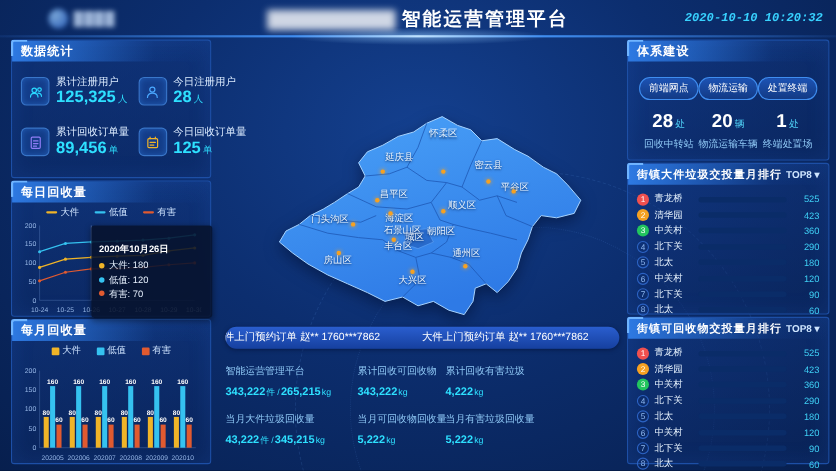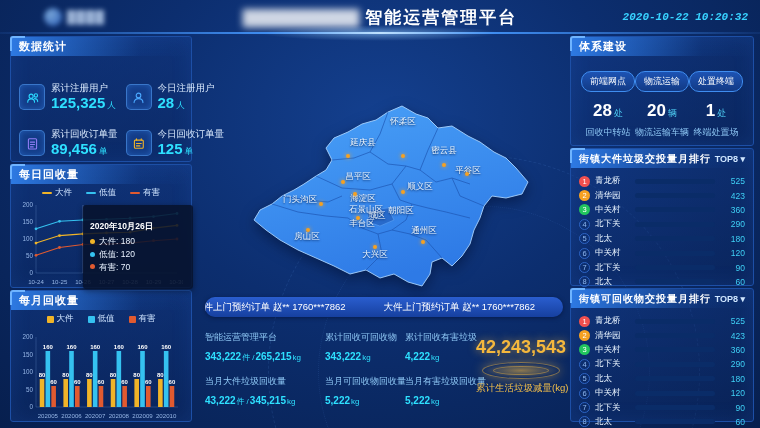--- a/index.html
+++ b/index.html
@@ -30,21 +30,21 @@
      border:1px solid #1d4fa6;border-radius:3px;box-shadow:inset 0 0 20px rgba(45,115,225,.16);}
   .panel::before{content:'';position:absolute;top:-1px;left:-1px;width:13px;height:13px;
      border-top:2px solid #6fb4ff;border-left:2px solid #6fb4ff;border-radius:3px 0 0 0;}
   .panel-header{height:19px;display:flex;align-items:center;justify-content:space-between;padding:0 8px;
      background:linear-gradient(90deg,rgba(47,125,232,.95),rgba(47,125,232,.06) 72%,transparent);
      border-radius:2px 2px 0 0;}
   .panel-title{font-size:11px;font-weight:bold;color:#fff;letter-spacing:1px;white-space:nowrap;}
   .top-select{font-size:9px;color:#cfe6ff;font-weight:bold;cursor:pointer;white-space:nowrap;}
 
   
-  #stats-grid{display:grid;grid-template-columns:1fr 1fr;grid-template-rows:1fr 1fr;padding:22px 8px;gap:8px;height:84px;}
+  #stats-grid{display:grid;grid-template-columns:1fr 1fr;grid-template-rows:1fr 1fr;padding:8px 8px;gap:8px;height:84px;}
   .stat-item{display:flex;align-items:center;gap:6px;}
   .stat-icon{width:24px;height:24px;border-radius:5px;flex:0 0 24px;display:flex;align-items:center;justify-content:center;
      background:rgba(28,80,170,.45);border:1px solid rgba(90,165,255,.55);box-shadow:0 0 6px rgba(60,150,255,.35) inset;}
   .stat-label{font-size:9.5px;color:#dcecff;white-space:nowrap;}
   .stat-value{font-size:15px;font-weight:bold;color:#2ee0ff;line-height:1.1;white-space:nowrap;}
   .stat-unit{font-size:8.5px;font-weight:normal;margin-left:2px;color:#2ee0ff;}
 
   
   .chart-legend{display:flex;justify-content:center;gap:14px;margin-top:3px;}
   .legend-item{display:flex;align-items:center;gap:3px;font-size:8.5px;color:#cfe4ff;cursor:pointer;}
@@ -131,21 +131,21 @@
   <div class="header">
     <div class="header-glow"></div>
     <div class="logo-wrap">
       <span class="logo-mark"></span>
       <span class="logo-text">████</span>
     </div>
     <div class="main-title">
       <span class="title-redacted">████████████</span>
       <span>智能运营管理平台</span>
     </div>
-    <div class="datetime">2020-10-22 10:20:32</div>
+    <div class="datetime">2020-10-10 10:20:32</div>
   </div>
 
   <div class="panel" style="left:10px;top:36px;width:180px;height:124px;">
     <div class="panel-header">
       <span class="panel-title">数据统计</span>
     </div>
     <div id="stats-grid">
         <div class="stat-item">
           <span class="stat-icon">
             <svg width="15" height="15" viewBox="0 0 22 22" fill="none" stroke="#2ad8ff" stroke-width="1.6" stroke-linecap="round">
@@ -434,25 +434,20 @@
       </div>
       <div class="sum-cell">
         <div class="sum-label">当月可回收物回收量</div>
         <div class="sum-value"><span class="big">5,222</span><span class="small">kg</span></div>
       </div>
       <div class="sum-cell">
         <div class="sum-label">当月有害垃圾回收量</div>
         <div class="sum-value"><span class="big">5,222</span><span class="small">kg</span></div>
       </div>
     </div>
-  <div id="reduction">
-    <div class="reduction-value">42,243,543</div>
-    <div class="podium"></div>
-    <div class="reduction-label">累计生活垃圾减量(kg)</div>
-  </div>
 
   <div class="panel" style="left:570px;top:36px;width:182px;height:108px;">
     <div class="panel-header">
       <span class="panel-title">体系建设</span>
     </div>
     <div id="system-cols">
         <div class="sys-col"><span class="sys-pill">前端网点</span><div class="sys-value">28<span class="sys-unit">处</span></div><div class="sys-label">回收中转站</div></div>
         <div class="sys-col"><span class="sys-pill">物流运输</span><div class="sys-value">20<span class="sys-unit">辆</span></div><div class="sys-label">物流运输车辆</div></div>
         <div class="sys-col"><span class="sys-pill">处置终端</span><div class="sys-value">1<span class="sys-unit">处</span></div><div class="sys-label">终端处置场</div></div>
       </div>

